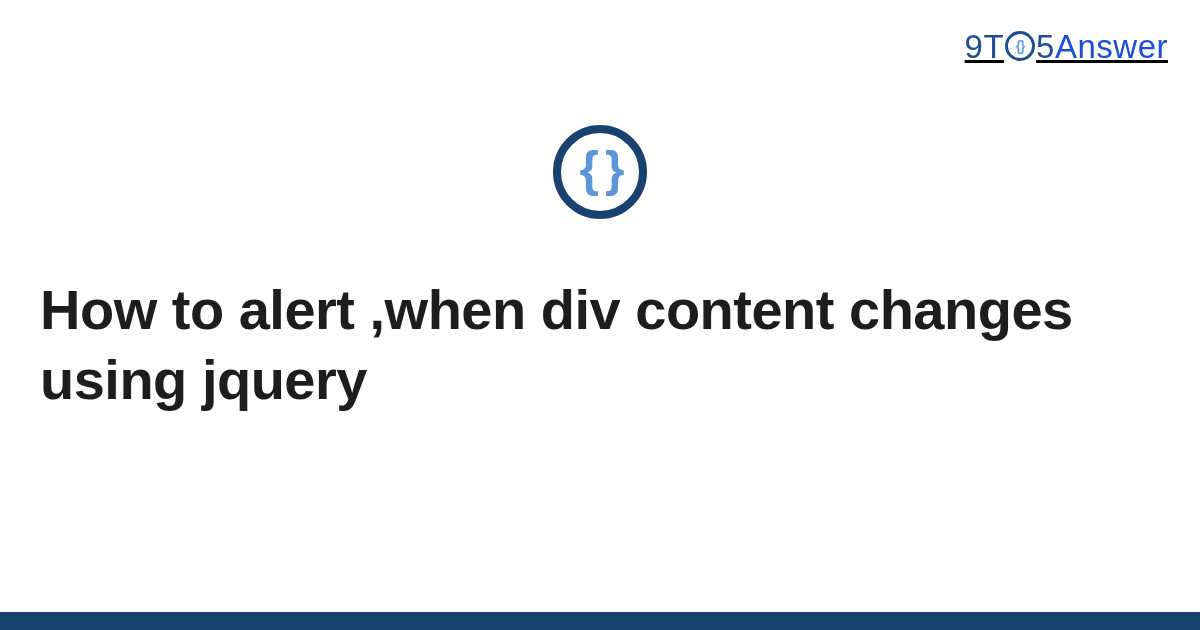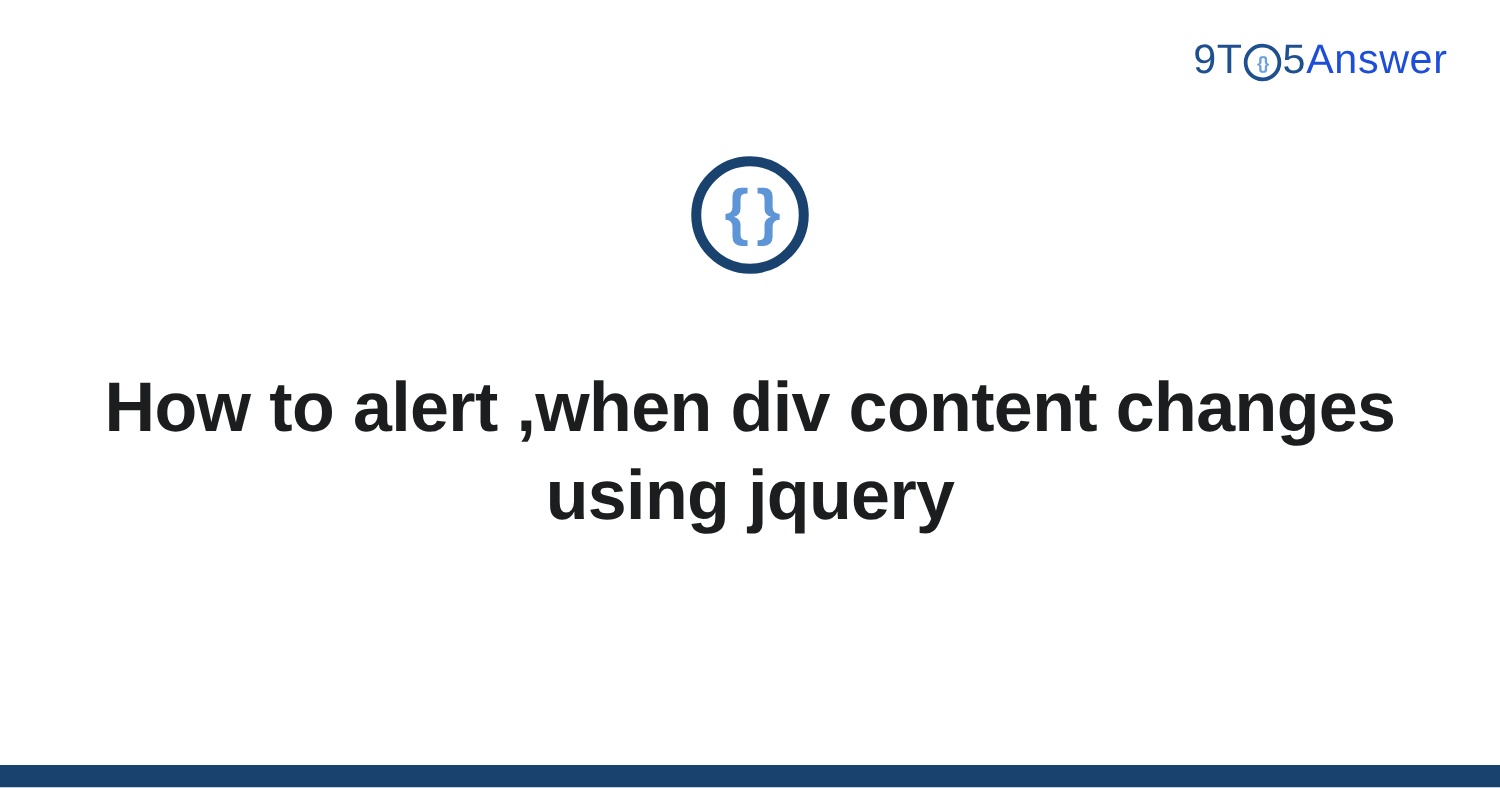--- a/index.html
+++ b/index.html
@@ -15,25 +15,26 @@
       overflow: hidden;
     }
     .container {
       position: relative;
       width: 1200px;
       height: 630px;
     }
     .logo {
       position: absolute;
       top: 28px;
-      right: 42px;
+      right: 32px;
       display: flex;
-      align-items: center;
+      align-items: flex-start;
       font-size: 33px;
       letter-spacing: 0.5px;
+      text-decoration: underline;
     }
     .logo .part-9t {
       color: #1e4f8f;
       font-weight: 400;
     }
     .logo .circle-o {
       display: inline-flex;
       align-items: center;
       justify-content: center;
       width: 30px;
@@ -80,25 +81,24 @@
     .center-icon .brace-text {
       font-size: 50px;
       font-weight: 800;
       color: #5e95d6;
       letter-spacing: -4px;
       line-height: 1;
       position: relative;
       top: -3px;
     }
     .title {
-      margin-top: 72px;
+      margin-top: 56px;
       font-size: 56px;
       font-weight: 800;
       color: #1c1d1f;
-      text-align: center;
       line-height: 1.25;
       padding: 0 40px;
       letter-spacing: -0.5px;
     }
     .bottom-bar {
       position: absolute;
       bottom: 0;
       left: 0;
       right: 0;
       height: 18px;

